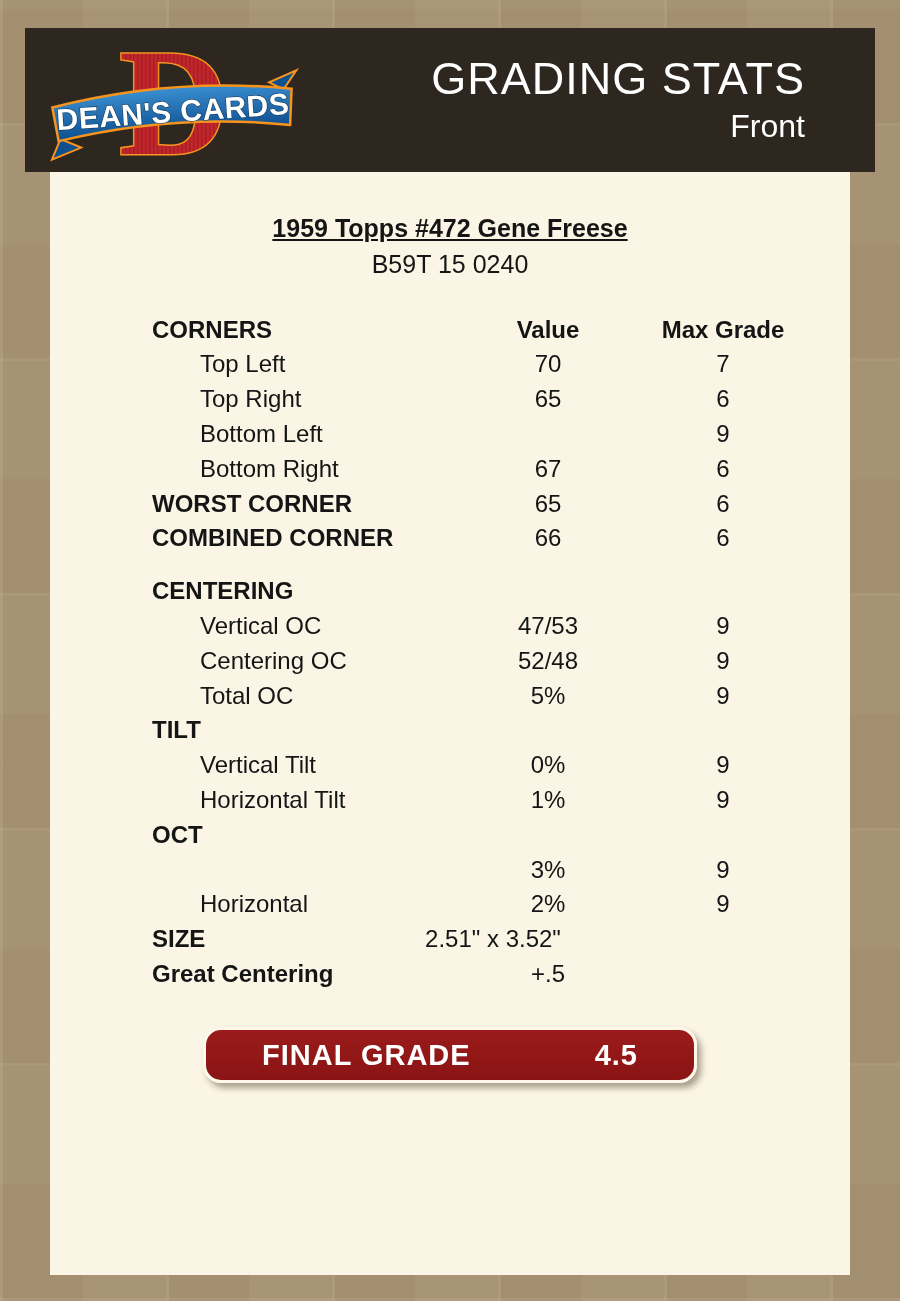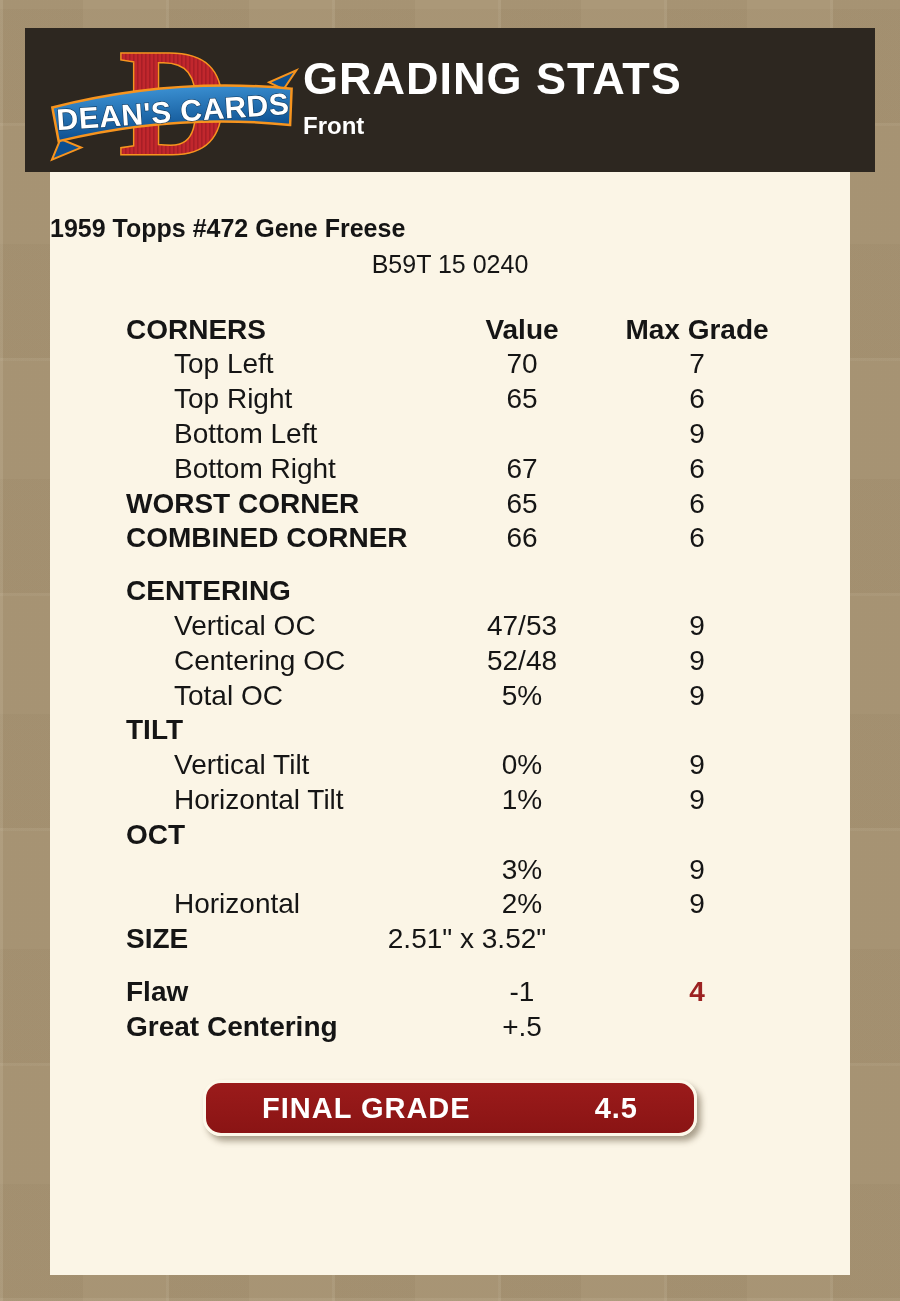--- a/index.html
+++ b/index.html
@@ -12,36 +12,36 @@
       repeating-linear-gradient(0deg, rgba(255,248,228,0.08) 0 3px, rgba(0,0,0,0) 3px 235px),
       repeating-linear-gradient(90deg, rgba(104,82,50,0.07) 0 83px, rgba(0,0,0,0) 83px 166px),
       repeating-linear-gradient(0deg, rgba(104,82,50,0.05) 0 117px, rgba(0,0,0,0) 117px 235px);
   }
   .header{
     position:absolute;left:25px;top:28px;width:850px;height:144px;
     background:var(--header-bg,#2d2720);
     display:flex;align-items:center;
   }
   .logo{width:258px;height:134px;margin-left:20px;flex:0 0 auto;}
-  .titles{flex:1;text-align:left;padding-right:92px;color:#fff;font-weight:bold;}
+  .titles{flex:1;text-align:right;padding-right:70px;color:#fff;}
   .main-title{font-size:45px;letter-spacing:1px;line-height:52px;}
-  .sub-title{font-size:24px;line-height:42px;}
+  .sub-title{font-size:32px;line-height:42px;}
   .panel{
     position:absolute;left:50px;top:172px;width:800px;height:1103px;
     background:var(--panel-bg,#fbf5e6);
     box-sizing:border-box;padding-top:38px;overflow:hidden;
     color:#151515;
   }
-  .card-title{font-size:25px;font-weight:bold;text-align:left;line-height:36px;}
+  .card-title{font-size:25px;font-weight:bold;text-align:center;line-height:36px;text-decoration:underline;}
   .card-serial{font-size:25px;text-align:center;line-height:36px;}
   .table{margin-top:30px;}
   .row{
     display:grid;grid-template-columns:316px 160px 15px 160px;
-    padding-left:76px;height:34.8px;align-items:center;
-    font-size:28px;
+    padding-left:102px;height:34.8px;align-items:center;
+    font-size:24px;
   }
   .row.head{height:35px;}
   .c-label{grid-column:1;white-space:nowrap;}
   .c-value{grid-column:2;text-align:center;white-space:nowrap;}
   .c-max{grid-column:4;text-align:center;white-space:nowrap;}
   .head .c-label,.head .c-value,.head .c-max{font-weight:bold;}
   .sect .c-label{font-weight:bold;}
   .ind .c-label{padding-left:48px;}
   .gap{margin-top:18px;}
   .size .c-value{position:relative;left:-55px;}
@@ -174,25 +174,20 @@
     <div class="row ind">
       <div class="c-label">Horizontal</div>
       <div class="c-value">2%</div>
       <div class="c-max">9</div>
     </div>
     <div class="row sect size">
       <div class="c-label">SIZE</div>
       <div class="c-value">2.51" x 3.52"</div>
       <div class="c-max"></div>
     </div>
-    <div class="row sect gap redmax">
-      <div class="c-label">Flaw</div>
-      <div class="c-value">-1</div>
-      <div class="c-max">4</div>
-    </div>
     <div class="row sect">
       <div class="c-label">Great Centering</div>
       <div class="c-value">+.5</div>
       <div class="c-max"></div>
     </div>
   </div>
 
   <div class="final-grade">
     <span>FINAL GRADE</span>
     <span>4.5</span>

